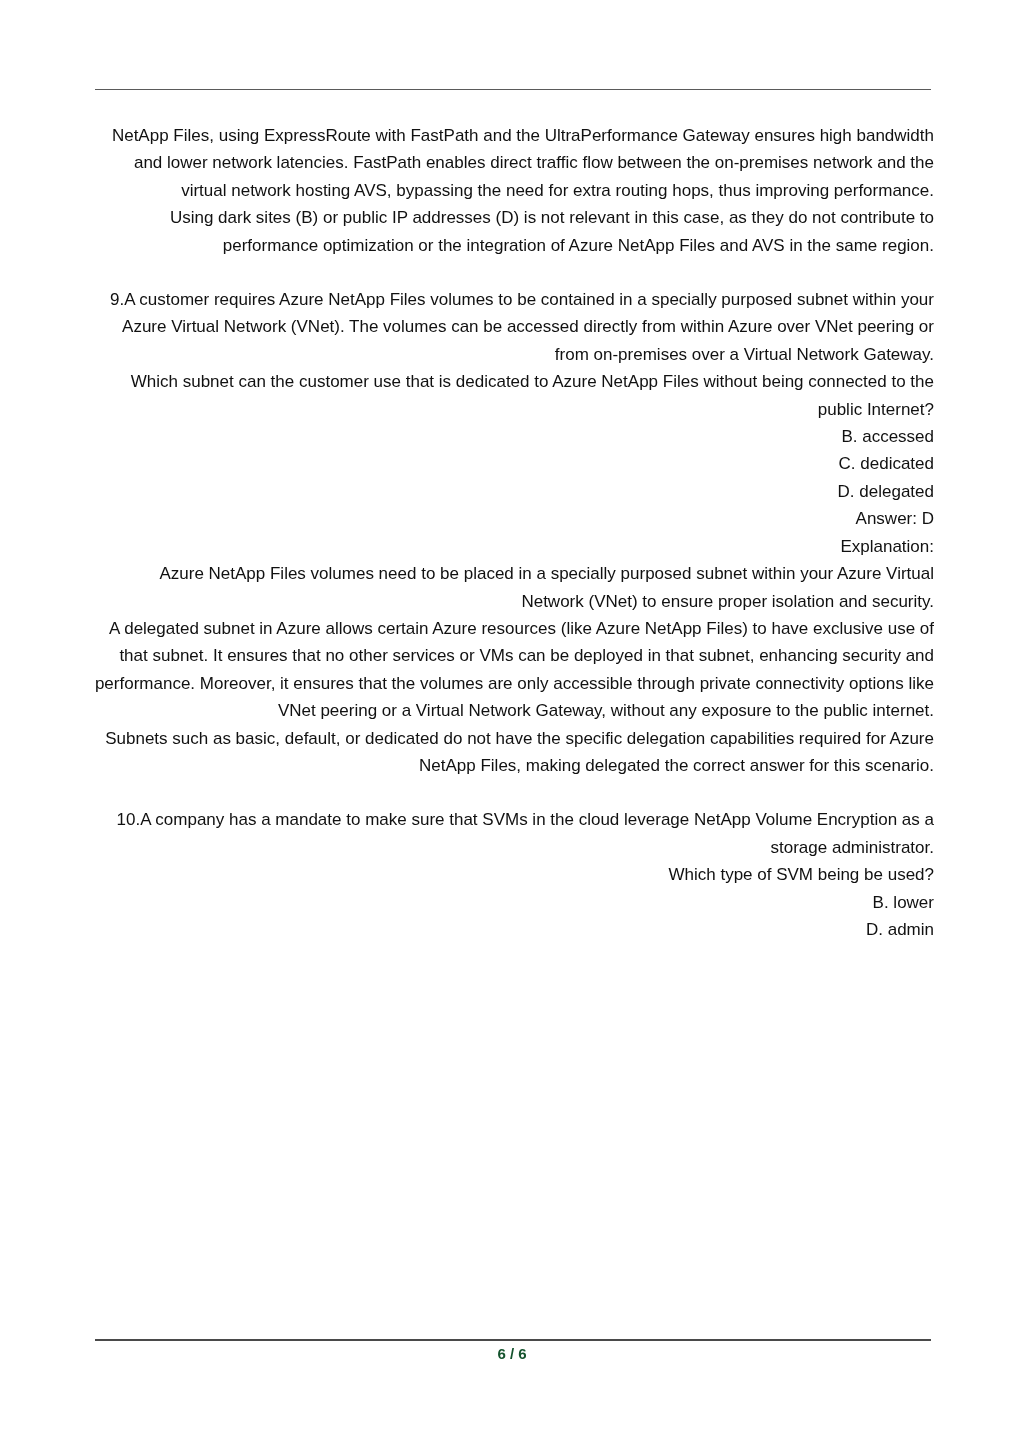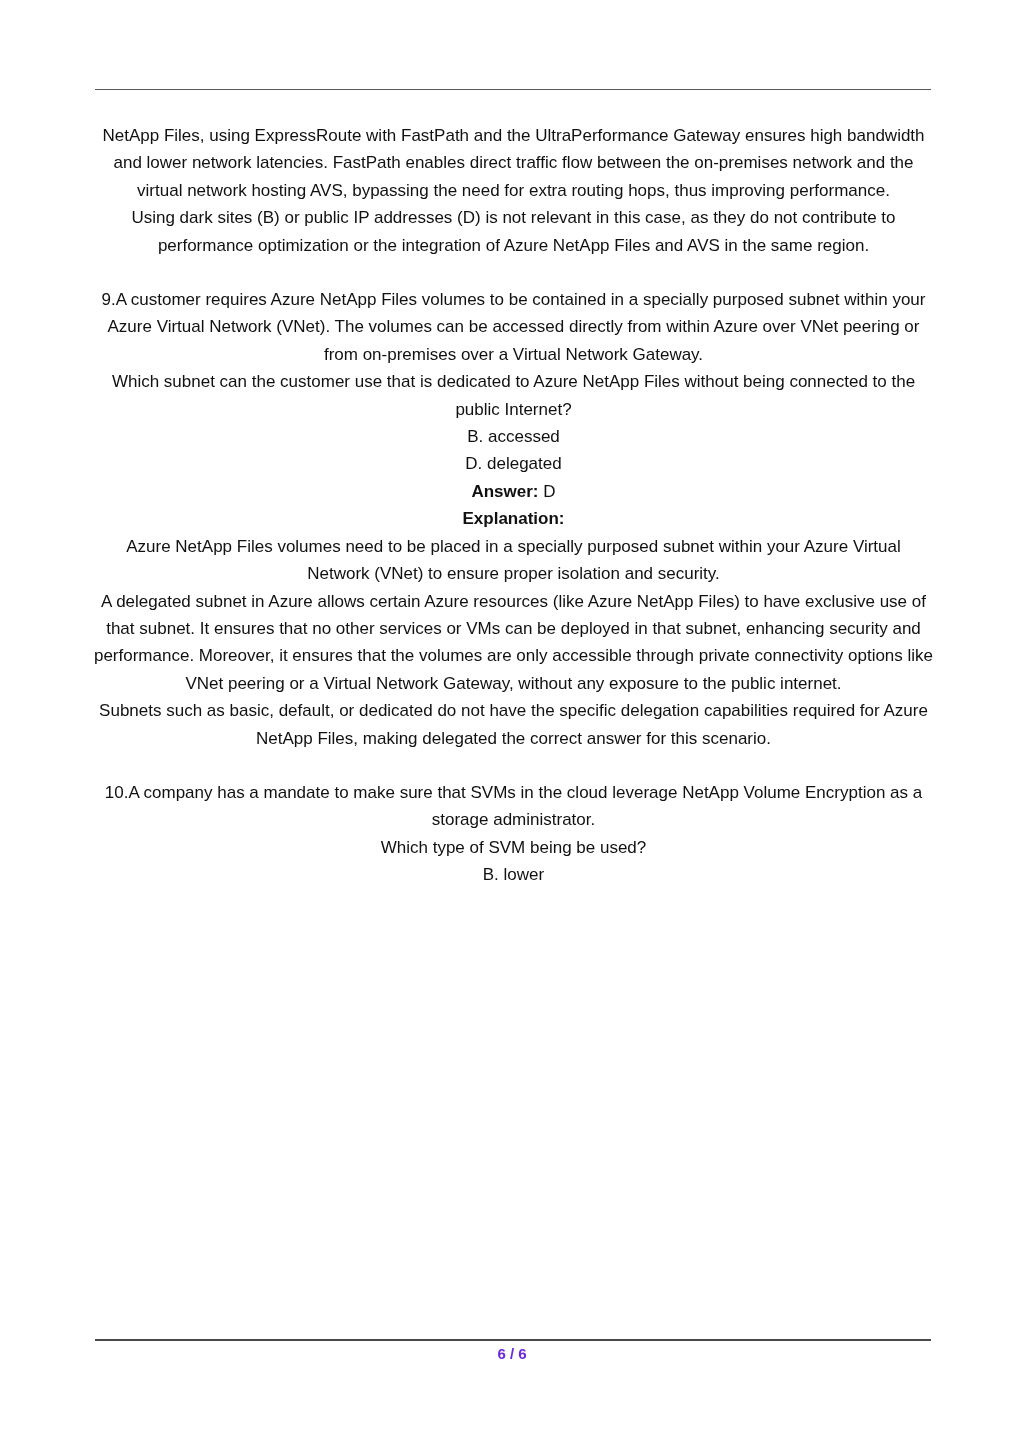--- a/index.html
+++ b/index.html
@@ -24,67 +24,69 @@
     width: 836px;
     border-top: 1px solid #5a5a5a;
   }
   .content {
     position: absolute;
     top: 122px;
     left: 93px;
     width: 841px;
     font-size: 17px;
     line-height: 27.4px;
-    text-align: center;
+    text-align: right;
   }
   .content p { margin: 0; }
   .content .spacer { height: 27px; }
-  .bold { font-weight: bold; margin-top: 44px; }
+  .bold { font-weight: normal; margin-top: 44px; }
   .footer-rule {
     position: absolute;
     top: 1339px;
     left: 95px;
     width: 836px;
     border-top: 2px solid #4a4a4a;
   }
   .page-number {
     position: absolute;
     top: 1344px;
     left: 0;
     width: 1024px;
     text-align: center;
     font-size: 15px;
     font-weight: bold;
-    color: #6d28d9;
+    color: #14532d;
     line-height: 20px;
   }
 </style>
 </head>
 <body>
 
 <div class="page">
 
   <div class="top-rule"></div>
 
   <div class="content">
       <p><span>NetApp Files, using ExpressRoute with FastPath and the UltraPerformance Gateway ensures high bandwidth and lower network latencies. FastPath enables direct traffic flow between the on-premises network and the virtual network hosting AVS, bypassing the need for extra routing hops, thus improving performance.</span></p>
       <p><span>Using dark sites (B) or public IP addresses (D) is not relevant in this case, as they do not contribute to performance optimization or the integration of Azure NetApp Files and AVS in the same region.</span></p>
       <div class="spacer"></div>
       <p><span>9.A customer requires Azure NetApp Files volumes to be contained in a specially purposed subnet within your Azure Virtual Network (VNet). The volumes can be accessed directly from within Azure over VNet peering or from on-premises over a Virtual Network Gateway.</span></p>
       <p><span>Which subnet can the customer use that is dedicated to Azure NetApp Files without being connected to the public Internet?</span></p>
       <p><span>B. accessed</span></p>
+      <p><span>C. dedicated</span></p>
       <p><span>D. delegated</span></p>
       <p><span class="bold">Answer:</span><span> D</span></p>
       <p><span class="bold">Explanation:</span></p>
       <p><span>Azure NetApp Files volumes need to be placed in a specially purposed subnet within your Azure Virtual Network (VNet) to ensure proper isolation and security.</span></p>
       <p><span>A delegated subnet in Azure allows certain Azure resources (like Azure NetApp Files) to have exclusive use of that subnet. It ensures that no other services or VMs can be deployed in that subnet, enhancing security and performance. Moreover, it ensures that the volumes are only accessible through private connectivity options like VNet peering or a Virtual Network Gateway, without any exposure to the public internet.</span></p>
       <p><span>Subnets such as basic, default, or dedicated do not have the specific delegation capabilities required for Azure NetApp Files, making delegated the correct answer for this scenario.</span></p>
       <div class="spacer"></div>
       <p><span>10.A company has a mandate to make sure that SVMs in the cloud leverage NetApp Volume Encryption as a storage administrator.</span></p>
       <p><span>Which type of SVM being be used?</span></p>
       <p><span>B. lower</span></p>
+      <p><span>D. admin</span></p>
     </div>
 
   <div class="footer-rule"></div>
 
   <div class="page-number">6 / 6</div>
 
 </div>
 
 </body></html>

